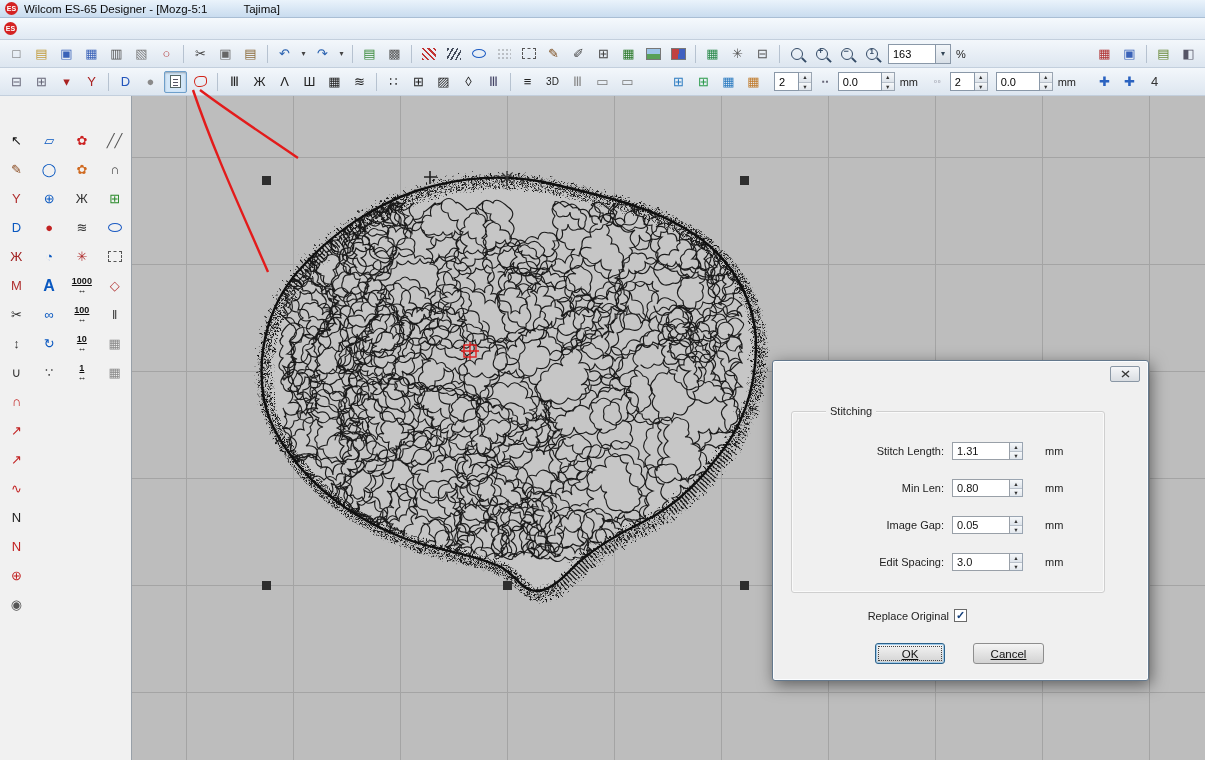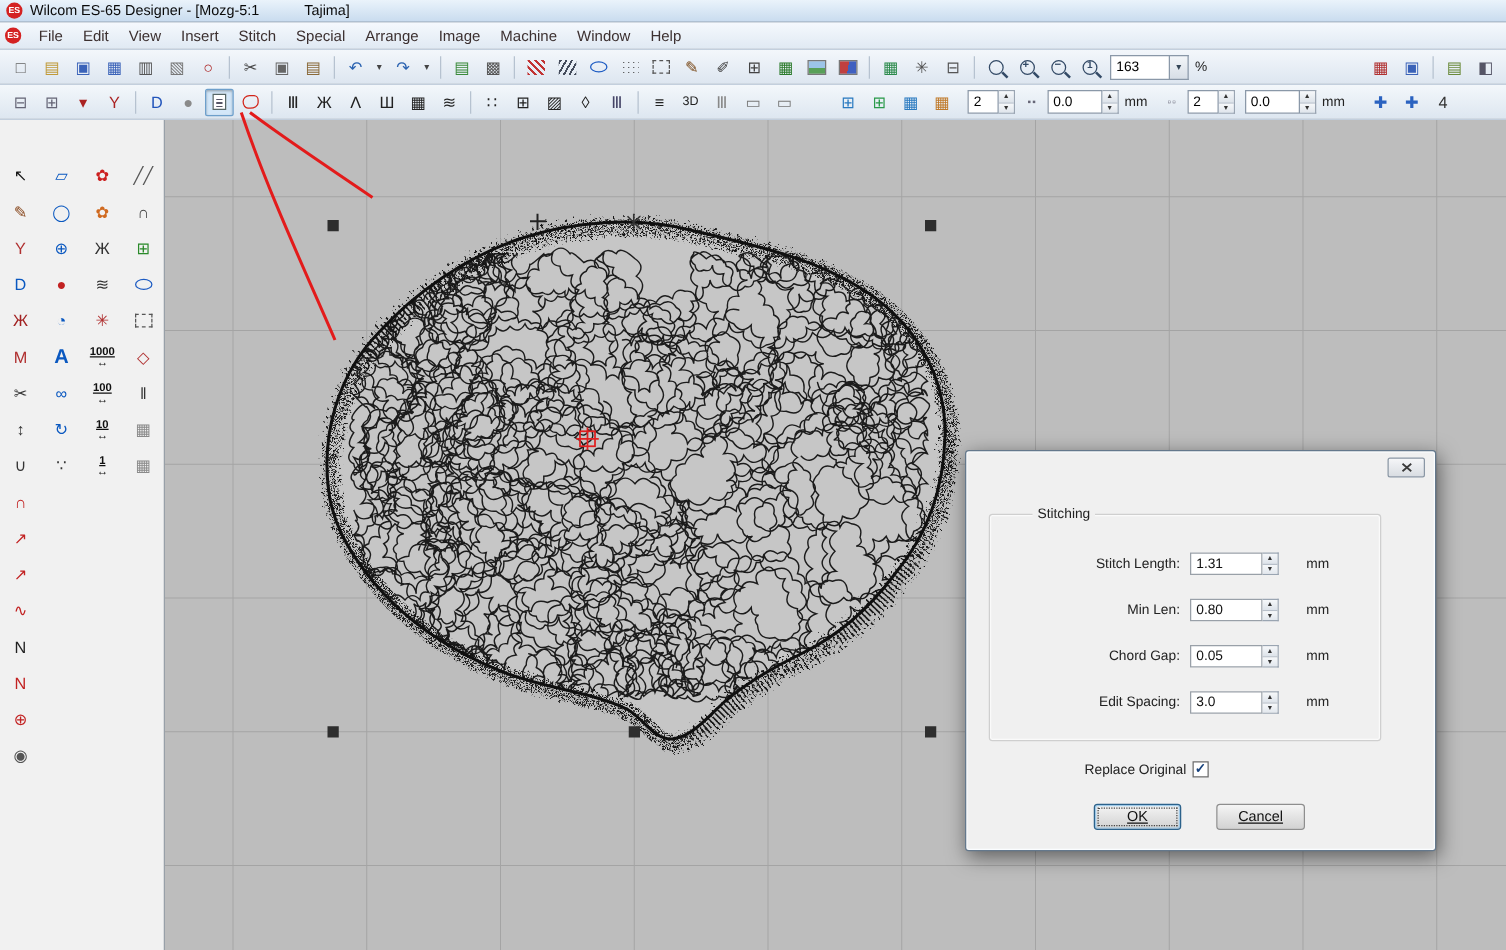--- a/index.html
+++ b/index.html
@@ -96,33 +96,20 @@
 <body>
 
 <div id="titlebar">
   <span id="app-logo">ES</span>
   <span class="ttl">Wilcom ES-65 Designer - [Mozg-5:1</span>
   <span class="ttl t2">Tajima]</span>
 </div>
 
 <div id="menubar">
   <span id="mdi-icon">ES</span>
-  <div id="menu-items">
-      <span class="menu-item">File</span>
-      <span class="menu-item">Edit</span>
-      <span class="menu-item">View</span>
-      <span class="menu-item">Insert</span>
-      <span class="menu-item">Stitch</span>
-      <span class="menu-item">Special</span>
-      <span class="menu-item">Arrange</span>
-      <span class="menu-item">Image</span>
-      <span class="menu-item">Machine</span>
-      <span class="menu-item">Window</span>
-      <span class="menu-item">Help</span>
-    </div>
 </div>
 
 <div id="tb1">
   <div id="tb1-left" class="trun">
       <div class="tbtn">
         <span class="gl" style="color: rgb(102, 102, 102);">□</span>
       </div>
       <div class="tbtn">
         <span class="gl" style="color: rgb(192, 154, 58);">▤</span>
       </div>
@@ -641,21 +628,21 @@
         <div class="frow">
           <span class="flab">Min Len:</span>
           <span class="fin">0.80</span>
           <span class="spins dlg">
             <i>▲</i>
             <i>▼</i>
           </span>
           <span class="funit">mm</span>
         </div>
         <div class="frow">
-          <span class="flab">Chord Gap:</span>
+          <span class="flab">Image Gap:</span>
           <span class="fin">0.05</span>
           <span class="spins dlg">
             <i>▲</i>
             <i>▼</i>
           </span>
           <span class="funit">mm</span>
         </div>
         <div class="frow">
           <span class="flab">Edit Spacing:</span>
           <span class="fin">3.0</span>

